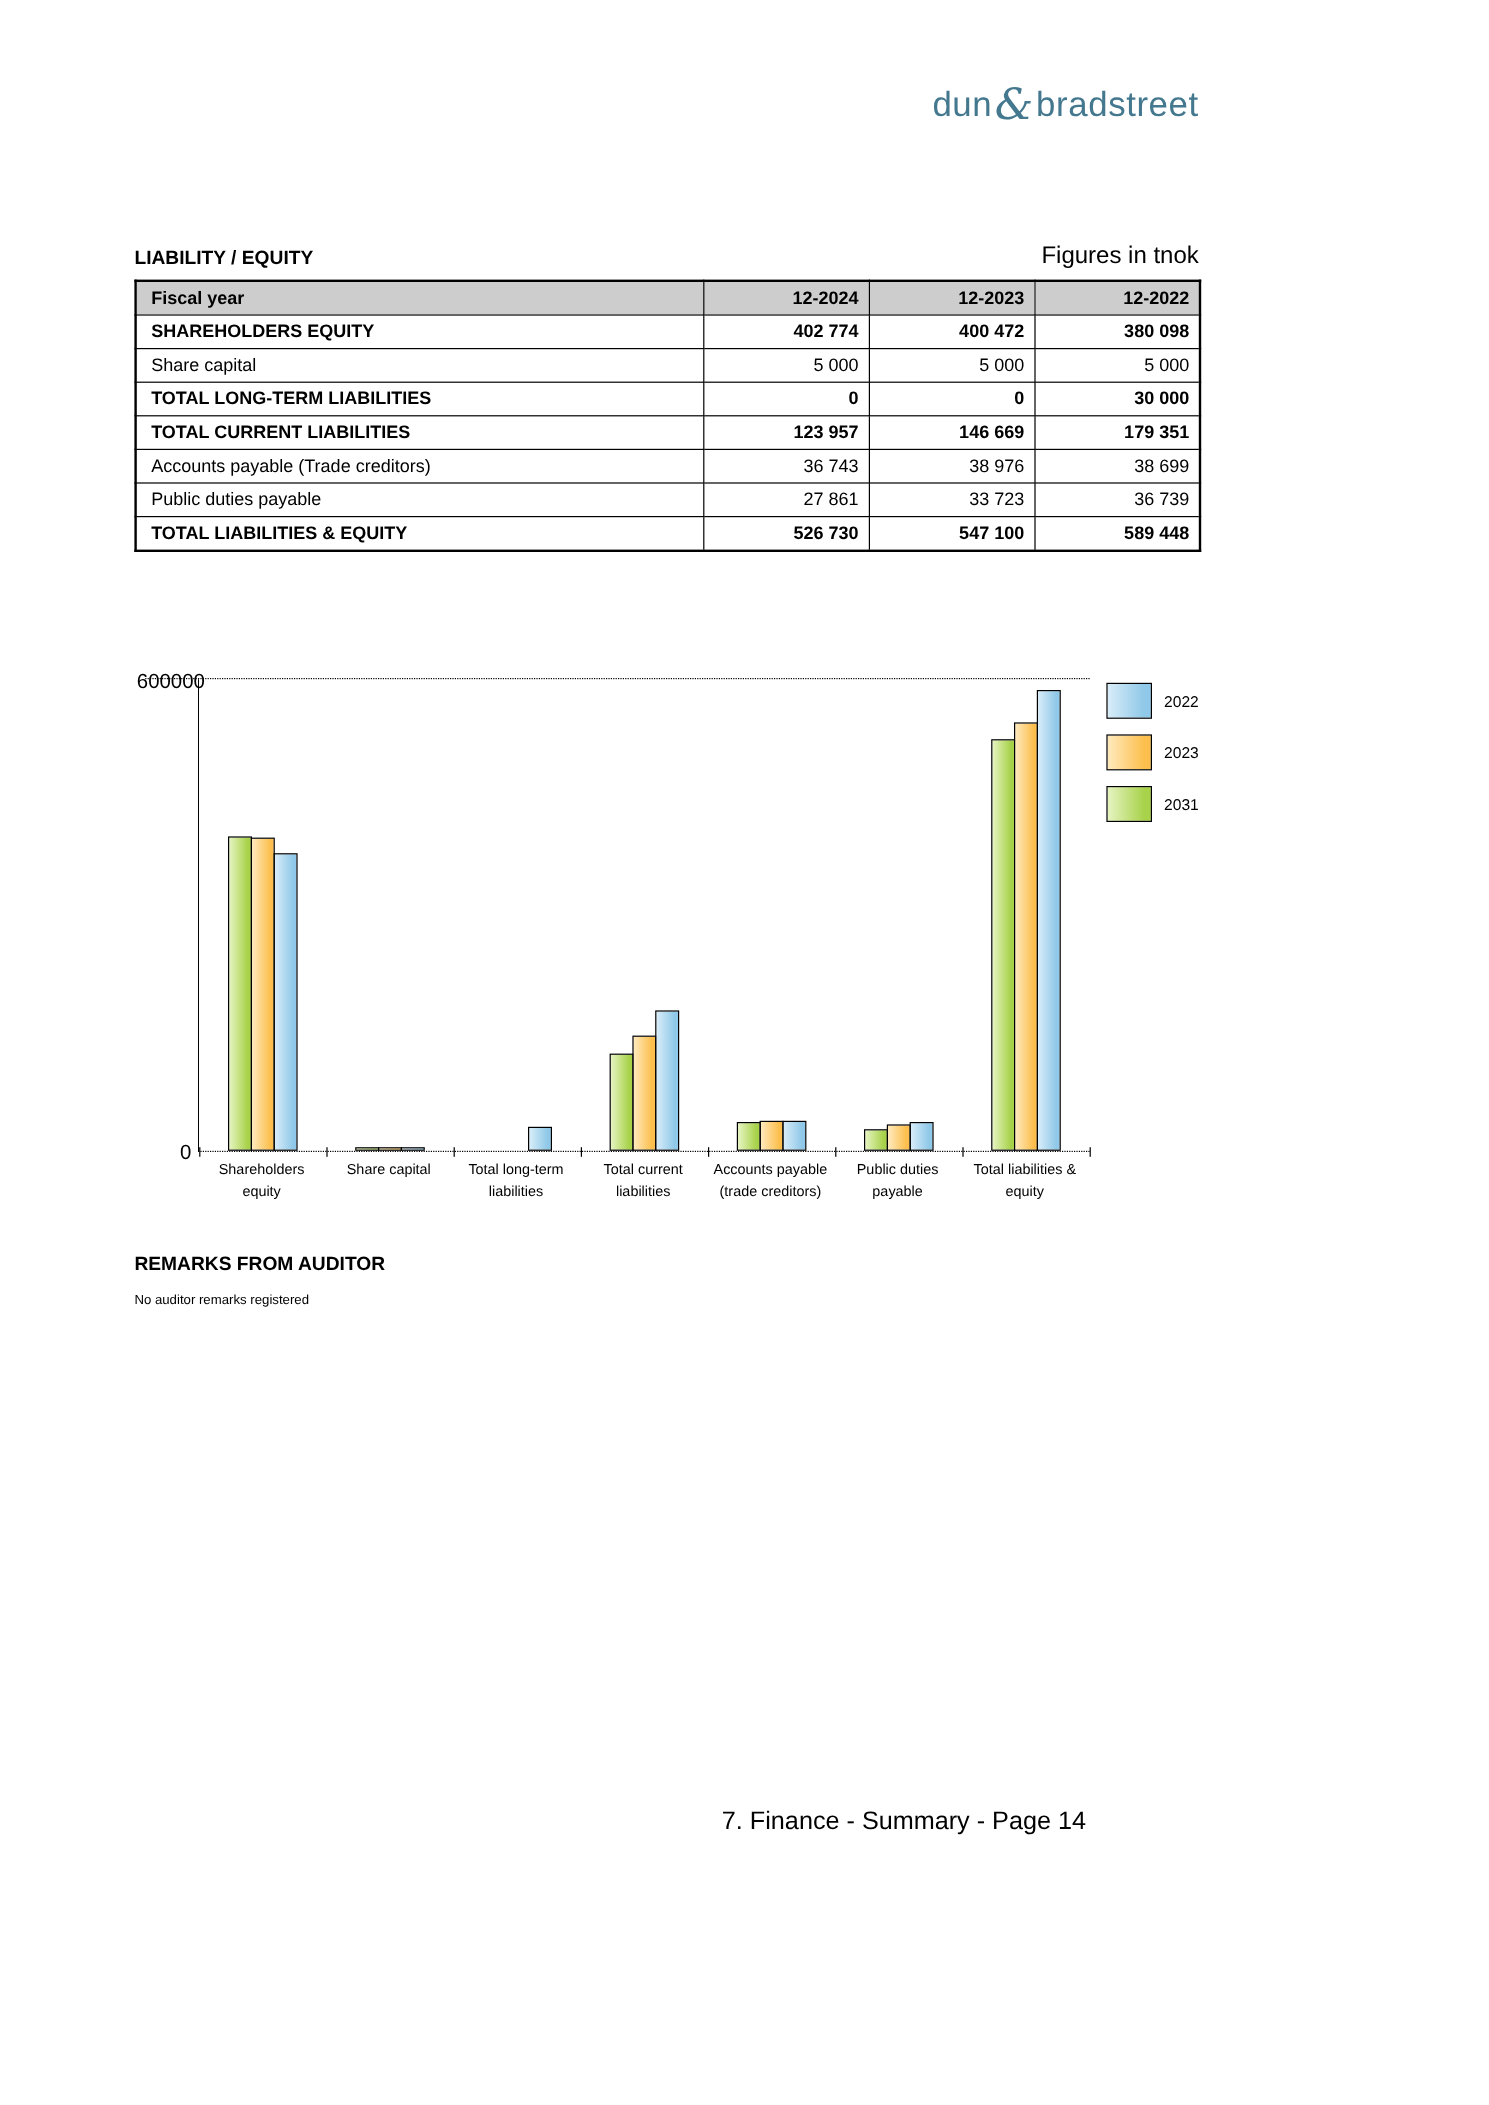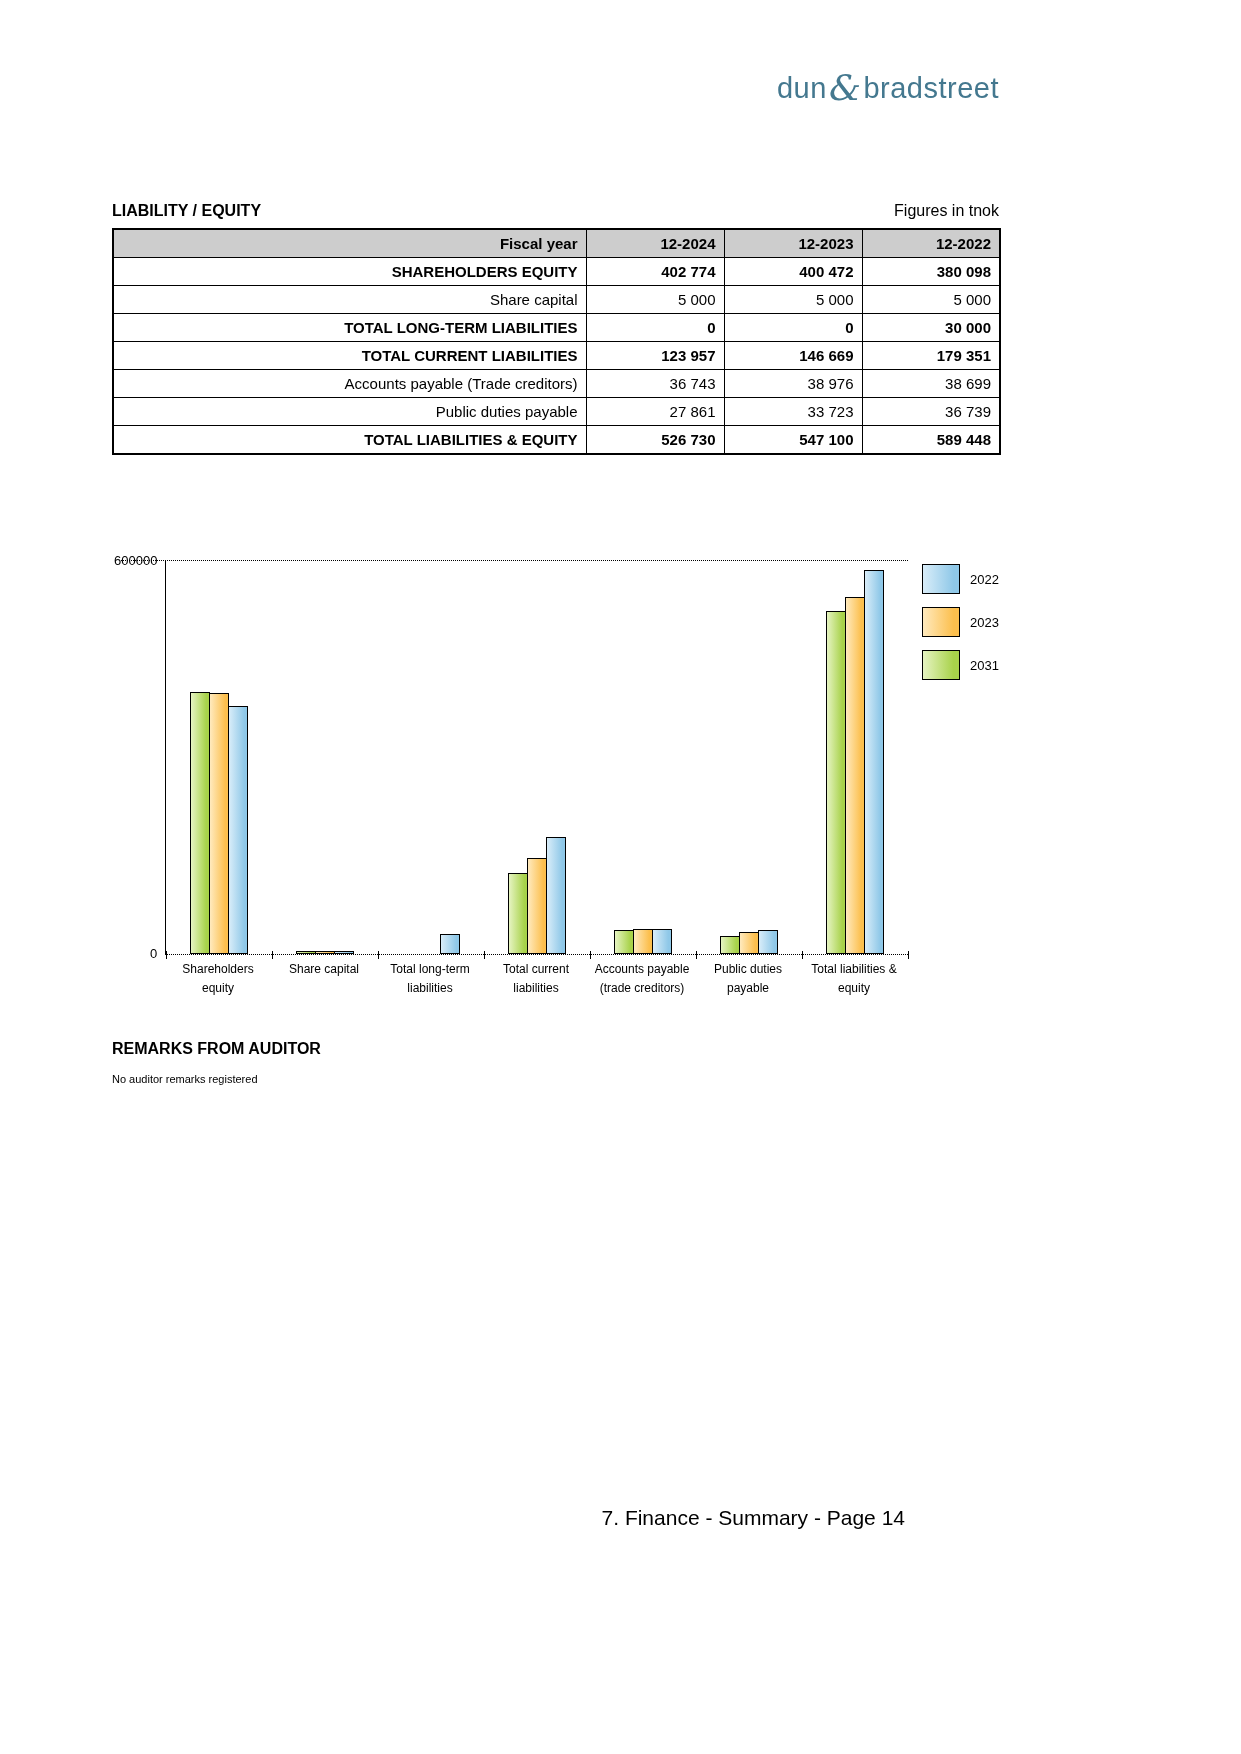--- a/index.html
+++ b/index.html
@@ -41,21 +41,21 @@
   }
 
   
   .section-header {
     margin-top: 96px;
     display: flex;
     justify-content: space-between;
     align-items: flex-end;
   }
   .section-title { font-size: 16px; font-weight: bold; }
-  .figures-note  { font-size: 16px; }
+  .figures-note  { font-size: 20px; }
 
   
   table.fin-table {
     margin-top: 8px;
     width: 100%;
     border-collapse: collapse;
     border: 2px solid #000;
     table-layout: fixed;
   }
   table.fin-table col.c-label { width: 473px; }
@@ -63,31 +63,31 @@
   table.fin-table th, table.fin-table td {
     border: 1px solid #000;
     height: 27px;
     padding: 0 8px;
     font-size: 15px;
     vertical-align: middle;
     overflow: hidden;
     white-space: nowrap;
   }
   table.fin-table thead th { background: #cdcdcd; font-weight: bold; }
-  table.fin-table .label { text-align: right; padding-left: 12px; }
+  table.fin-table .label { text-align: left; padding-left: 12px; }
   table.fin-table .num   { text-align: right; }
   table.fin-table tr.bold td { font-weight: bold; }
 
   
   .chart {
     position: relative;
     margin-top: 101px;
     height: 452px;
   }
-  .ytick { position: absolute; font-size: 13px; }
+  .ytick { position: absolute; font-size: 17px; }
   .ytick-top    { left: 2px;  top: -3px; }
   .ytick-bottom { left: 38px; top: 390px; }
   .plot {
     position: absolute;
     left: 53px;
     top: 5px;
     width: 742px;
     height: 393px;
     border-left: 1px solid #000;
     border-bottom: 1px dotted #000;

